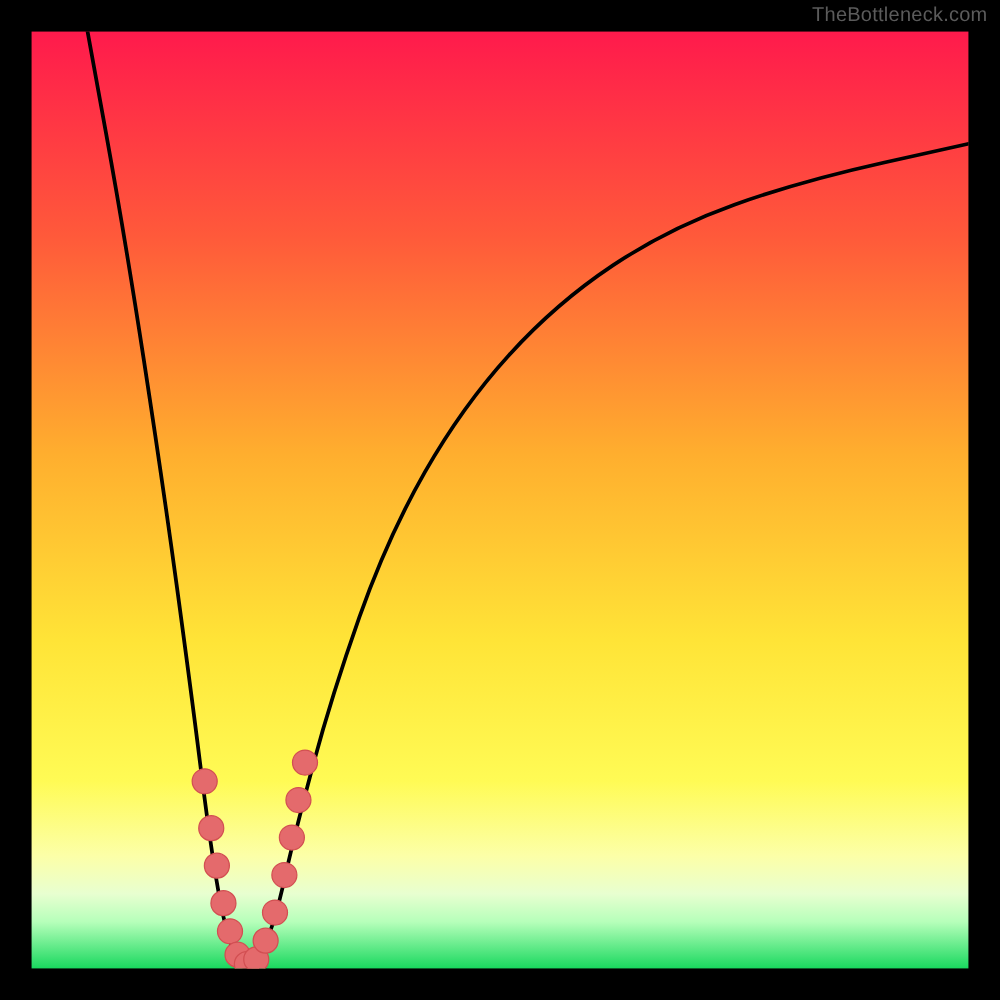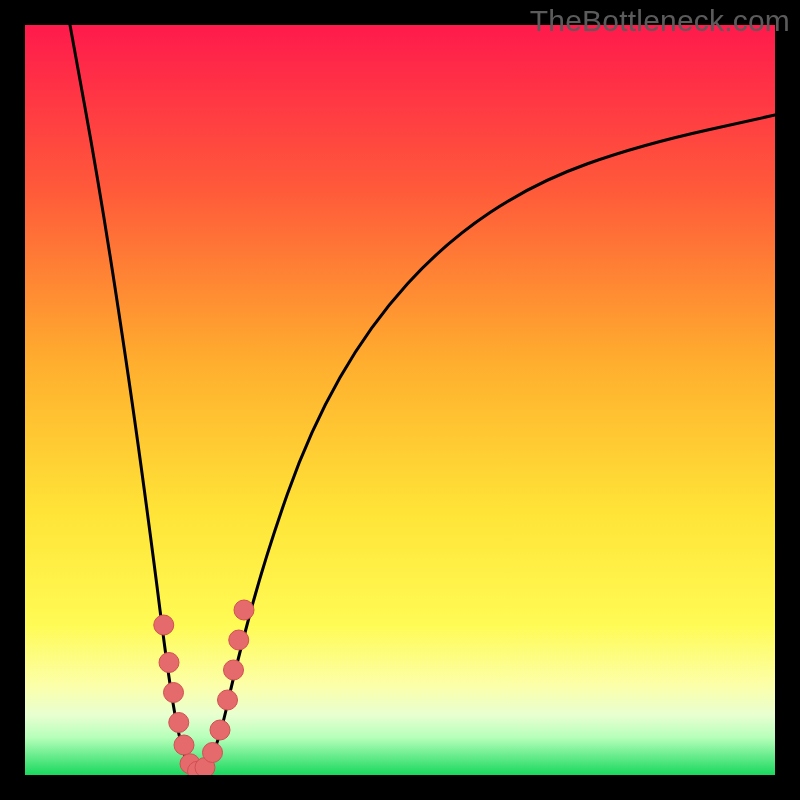--- a/index.html
+++ b/index.html
@@ -39,21 +39,21 @@
     left: 0;
     top: 0;
     width: 750px;
     height: 750px;
   }
   .watermark {
     position: absolute;
     top: 4px;
     right: 10px;
     color: #5b5b5b;
-    font-size: 30px;
+    font-size: 16px;
     letter-spacing: 0.2px;
     font-weight: 400;
   }
 </style>
 </head>
 <body>
 
 <div class="frame">
 
   <div class="plot">

